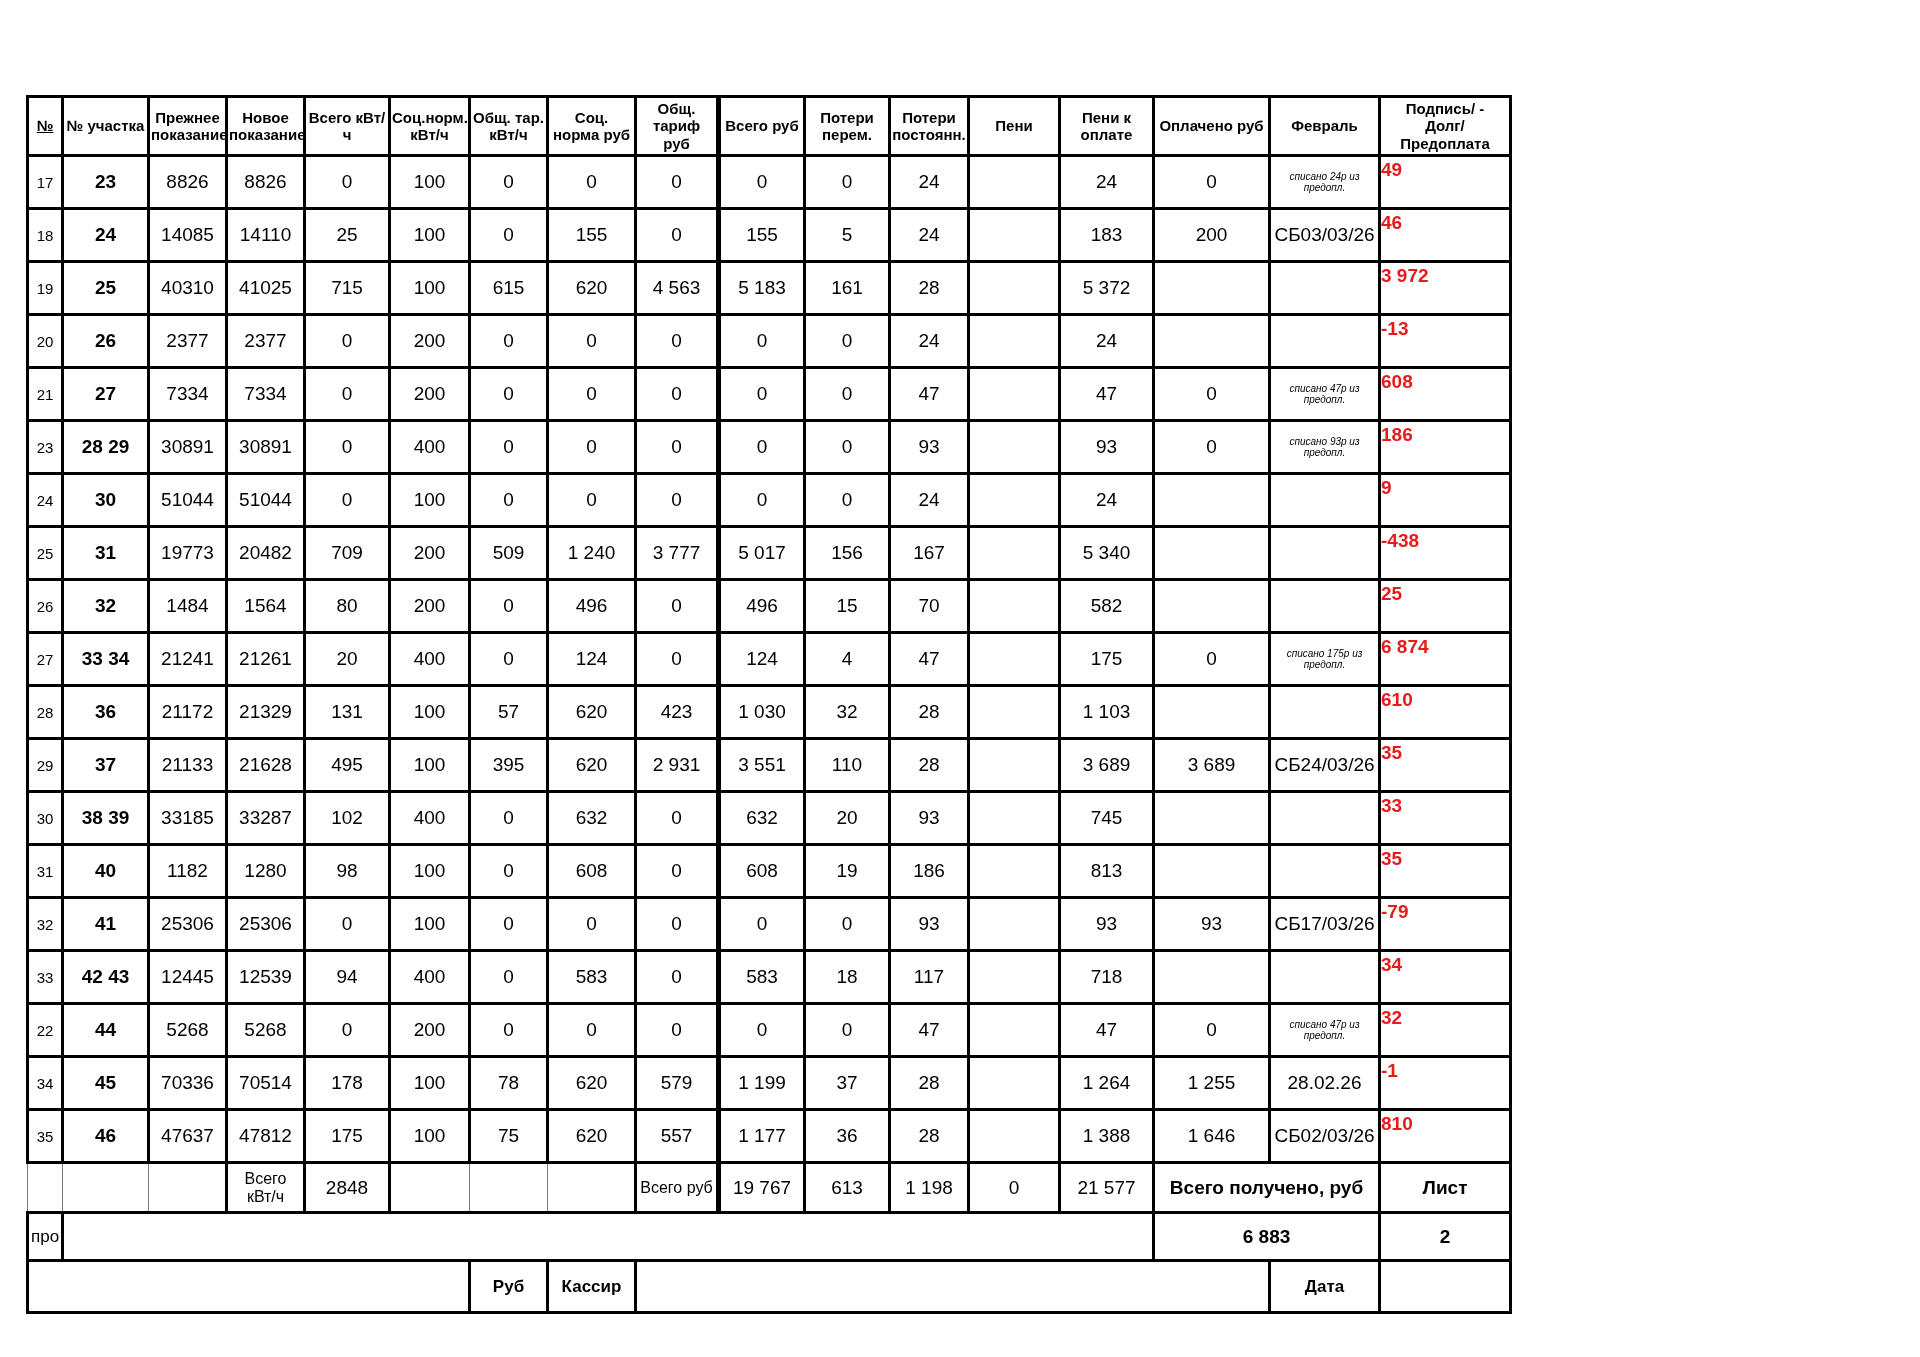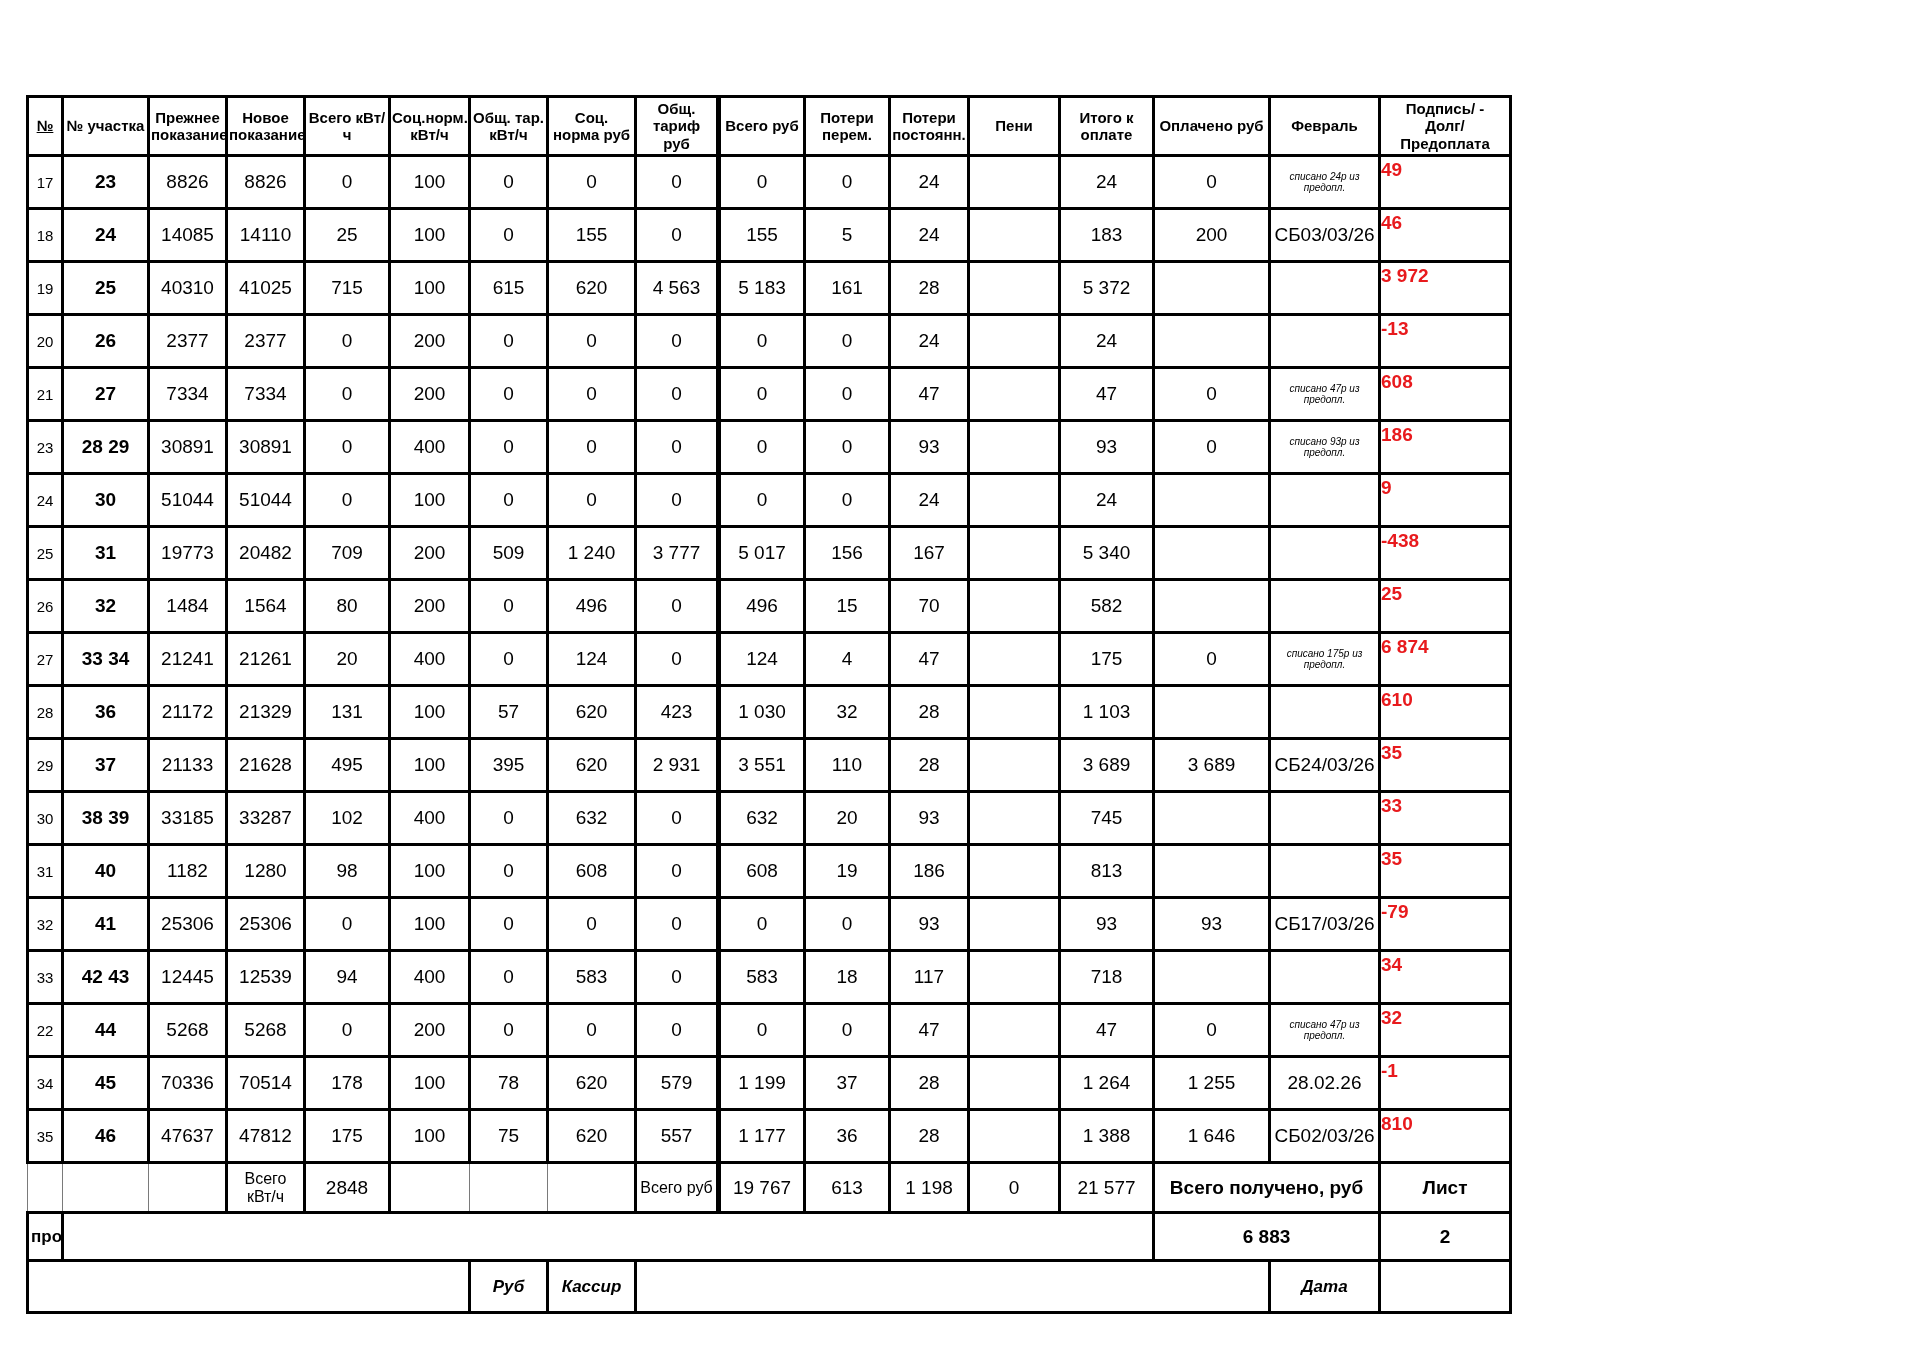--- a/index.html
+++ b/index.html
@@ -38,25 +38,25 @@
     font-weight: bold; text-align: left; vertical-align: top;
     padding: 2px 5px 0 0;
   }
   .c-vsego { border-left-width: 5px; }
   tr.totals-row { height: 50px; }
   td.thin { border-width: 1px; border-color: #7a7a7a; }
   td.tot-label { font-size: 16px; line-height: 1.1; }
   td.big-bold { font-weight: bold; }
   tr.pro-row { height: 48px; }
   td.pro-cell {
-    font-weight: bold; font-size: 17px; text-align: left;
+    font-weight: normal; font-size: 17px; text-align: left;
     padding: 0 0 0 2px; white-space: nowrap;
   }
   tr.footer-row { height: 52px; }
-  td.f-label { font-weight: bold; font-size: 17px; font-style: italic; }
+  td.f-label { font-weight: bold; font-size: 17px; }
 </style>
 </head>
 <body>
 
 <table class="billing">
   <colgroup>
     <col style="width:35px">
       <col style="width:86px">
       <col style="width:78px">
     <col style="width:78px">
@@ -82,21 +82,21 @@
         <th>Новое показание</th>
         <th>Всего кВт/ч</th>
         <th>Соц.норм. кВт/ч</th>
         <th>Общ. тар. кВт/ч</th>
         <th>Соц. норма руб</th>
         <th>Общ. тариф руб</th>
         <th class="c-vsego">Всего руб</th>
         <th>Потери перем.</th>
         <th>Потери постоянн.</th>
         <th>Пени</th>
-        <th>Итого к оплате</th>
+        <th>Пени к оплате</th>
         <th>Оплачено руб</th>
         <th>Февраль</th>
         <th class="wrap">Подпись/ -
 Долг/Предоплата</th>
       </tr>
   </thead>
   <tbody id="data-rows">
       <tr>
         <td class="c-num">17</td>
         <td class="c-plot">23</td>

